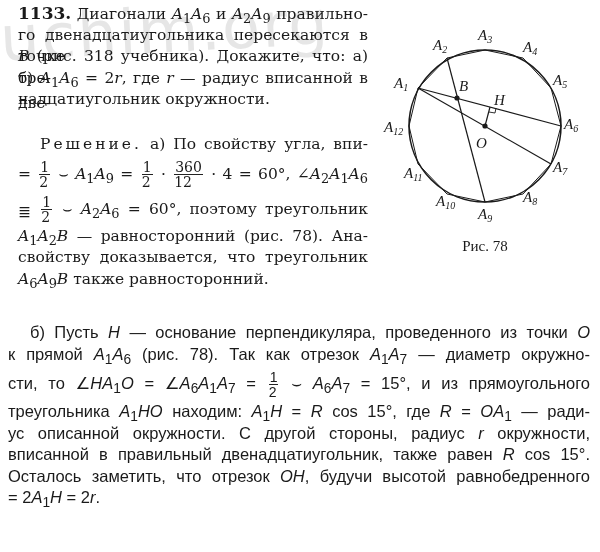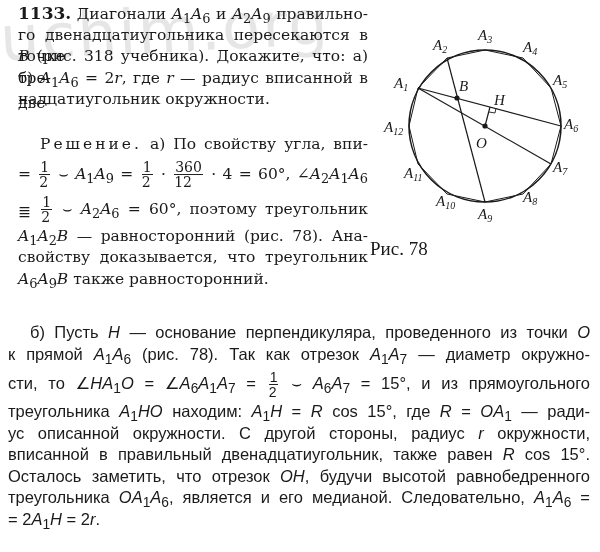--- a/index.html
+++ b/index.html
@@ -9,22 +9,22 @@
                font-size: 62px; color: #e6e6e6; letter-spacing: 2px; transform: rotate(-3deg);
                z-index: 0; user-select: none; }
   .block { position: absolute; z-index: 1; font-size: 15.5px; line-height: 21.5px; text-align: justify; }
   .line { display: block; white-space: nowrap; height: 21.5px; }
   .just { text-align-last: justify; white-space: normal; }
   .num { font-weight: bold; font-size: 17px; }
   .sol { letter-spacing: 3px; margin-top: 36px; }
   .ind { padding-left: 22px; }
   i { font-style: italic; }
   .figure { position: absolute; left: 370px; top: 20px; width: 230px; height: 270px; z-index: 1; }
-  .caption { position: absolute; left: 0; width: 230px; top: 218px; text-align: left;
-             font-family: "Liberation Serif", serif; font-size: 19px; }
+  .caption { position: absolute; left: 0; width: 230px; top: 218px; text-align: center;
+             font-family: "Liberation Serif", serif; font-size: 15px; }
   .frac { display: inline-block; vertical-align: middle; text-align: center; line-height: 14px; font-size: 14px; margin: 0 2px; }
   .frac span { display: block; }
   .frac .n { border-bottom: 1px solid #222; padding: 0 1px; }
 </style>
 </head>
 <body>
 
 <div class="watermark">uchim.org</div>
 
 <div class="block" style="left:18px; top:3px; width:350px;">
@@ -85,15 +85,14 @@
 </div>
 
 <div class="block" style="left:8px; top:322px; width:582px; font-family:Liberation Sans, sans-serif; font-size:16.5px;">
   <span class="line just ind">б) Пусть <i>H</i> — основание перпендикуляра, проведенного из точки <i>O</i></span>
   <span class="line just">к прямой <i>A</i><sub>1</sub><i>A</i><sub>6</sub> (рис. 78). Так как отрезок <i>A</i><sub>1</sub><i>A</i><sub>7</sub> — диаметр окружно-</span>
   <span class="line just" style="height:36px; line-height:36px;">сти, то ∠<i>HA</i><sub>1</sub><i>O</i> = ∠<i>A</i><sub>6</sub><i>A</i><sub>1</sub><i>A</i><sub>7</sub> = <span class="frac"><span class="n">1</span><span>2</span></span> ⌣ <i>A</i><sub>6</sub><i>A</i><sub>7</sub> = 15°, и из прямоугольного</span>
   <span class="line just">треугольника <i>A</i><sub>1</sub><i>HO</i> находим: <i>A</i><sub>1</sub><i>H</i> = <i>R</i> cos 15°, где <i>R</i> = <i>OA</i><sub>1</sub> — ради-</span>
   <span class="line just">ус описанной окружности. С другой стороны, радиус <i>r</i> окружности,</span>
   <span class="line just">вписанной в правильный двенадцатиугольник, также равен <i>R</i> cos 15°.</span>
   <span class="line just">Осталось заметить, что отрезок <i>OH</i>, будучи высотой равнобедренного</span>
-  <span class="line just">треугольника <i>OA</i><sub>1</sub><i>A</i><sub>6</sub>, является и его медианой. Следовательно, <i>A</i><sub>1</sub><i>A</i><sub>6</sub> =</span>
   <span class="line">= 2<i>A</i><sub>1</sub><i>H</i> = 2<i>r</i>.</span>
 </div>
 
 </body></html>

